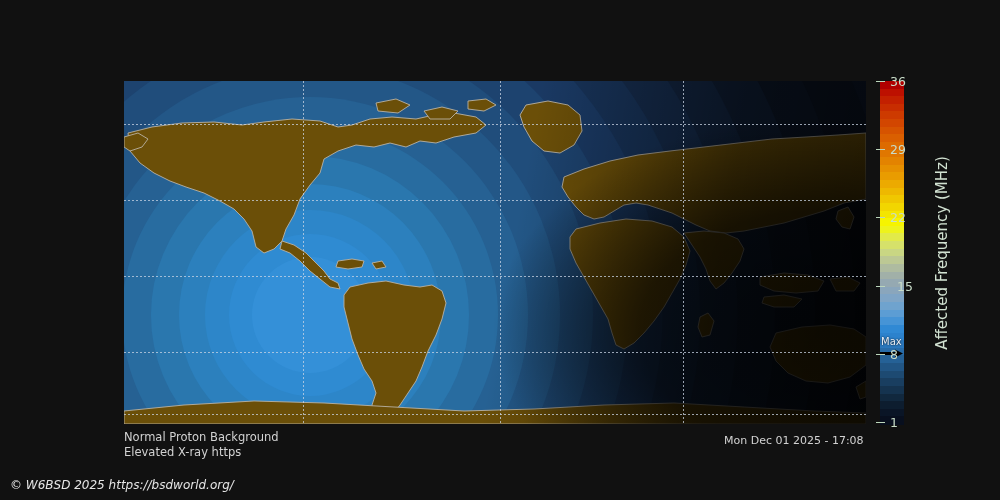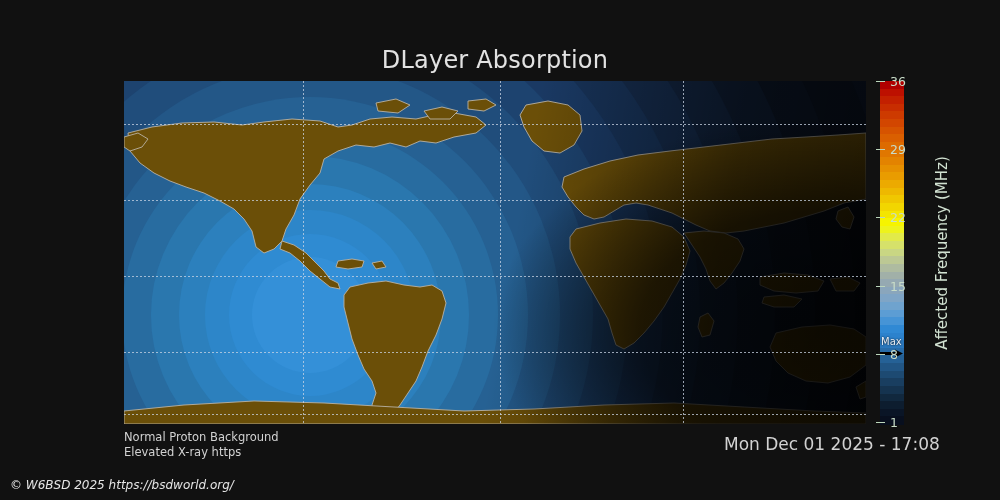--- a/index.html
+++ b/index.html
@@ -91,33 +91,32 @@
     position:absolute;left:0;top:0;width:24px;height:9px;
   }
 
   
   .note{
     position:absolute;left:124px;font-size:11.5px;color:#d2d2d2;white-space:nowrap;
   }
   .note.l1{top:430px;}
   .note.l2{top:445px;}
   .stamp{
-    position:absolute;left:724px;top:434px;font-size:17px;color:#d2d2d2;white-space:nowrap;
+    position:absolute;left:724px;top:434px;font-size:11px;color:#d2d2d2;white-space:nowrap;
   }
   .copyright{
     position:absolute;left:10px;top:478px;font-size:12px;font-style:italic;
     color:#e6e6e6;white-space:nowrap;
   }
 </style>
 </head>
 <body>
 
 <div id="root">
 
-  <div class="title">DLayer Absorption</div>
 
   <div class="map-wrap">
     <div class="ocean"></div>
 
     <div class="absorption" id="absorption">
         <div class="ring" style="--cx: 186px; --cy: 234px; --d: 1180px; --c: #0a1220;"></div>
         <div class="ring" style="--cx: 186px; --cy: 234px; --d: 1090px; --c: #0c1627;"></div>
         <div class="ring" style="--cx: 186px; --cy: 234px; --d: 1010px; --c: #0f1d33;"></div>
         <div class="ring" style="--cx: 186px; --cy: 234px; --d: 930px; --c: #12243f;"></div>
         <div class="ring" style="--cx: 186px; --cy: 234px; --d: 855px; --c: #152b4b;"></div>
@@ -265,21 +264,21 @@
   </div>
 
   <div class="cb-ticks" id="cbticks">
       <div class="tick" style="top: 0px;"></div>
       <div class="tlab" style="top: 0px;">36</div>
       <div class="tick" style="top: 68px;"></div>
       <div class="tlab" style="top: 68px;">29</div>
       <div class="tick" style="top: 136px;"></div>
       <div class="tlab" style="top: 136px;">22</div>
       <div class="tick" style="top: 205px;"></div>
-      <div class="tlab" style="top: 205px;">15</div>
+      <div class="tlab" style="top: 205px; margin-left: 7px;">15</div>
       <div class="tick" style="top: 273px;"></div>
       <div class="tlab" style="top: 273px;">8</div>
       <div class="tick" style="top: 341px;"></div>
       <div class="tlab" style="top: 341px;">1</div>
     </div>
 
   <div class="cb-title">
     <span>Affected Frequency (MHz)</span>
   </div>
 

